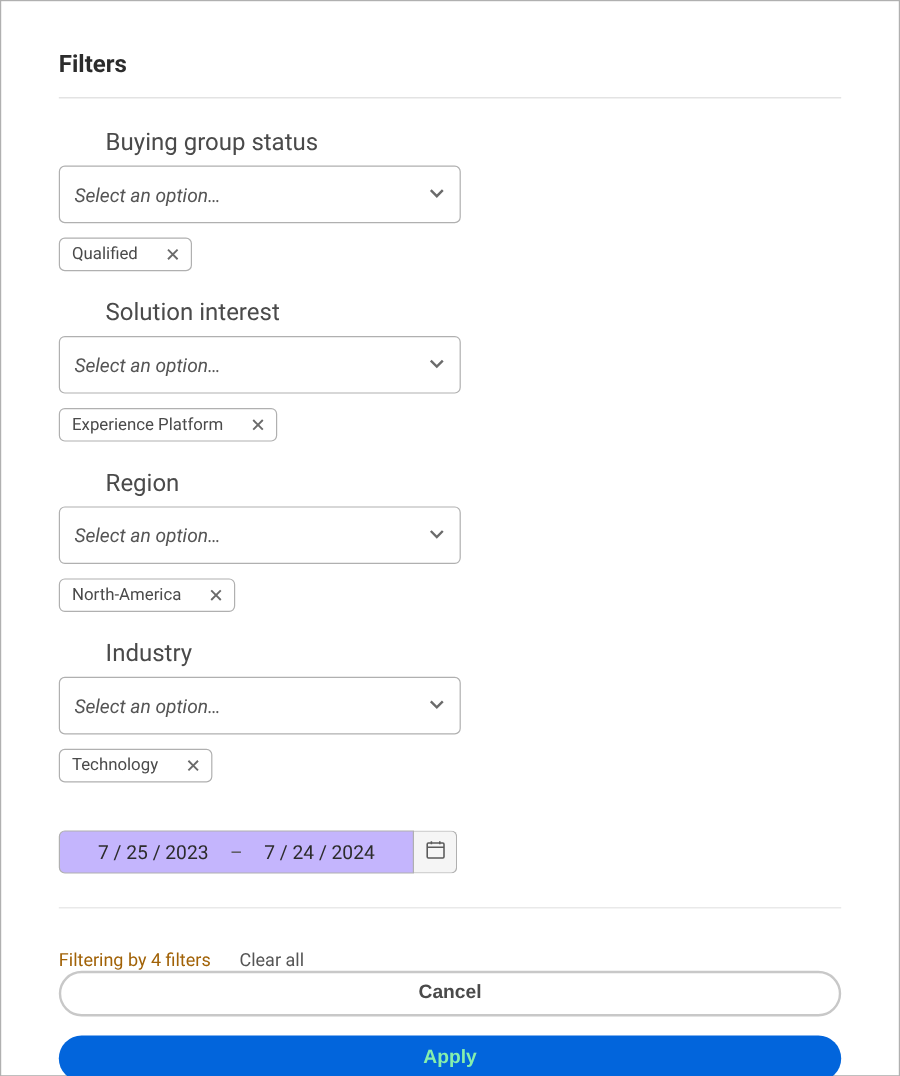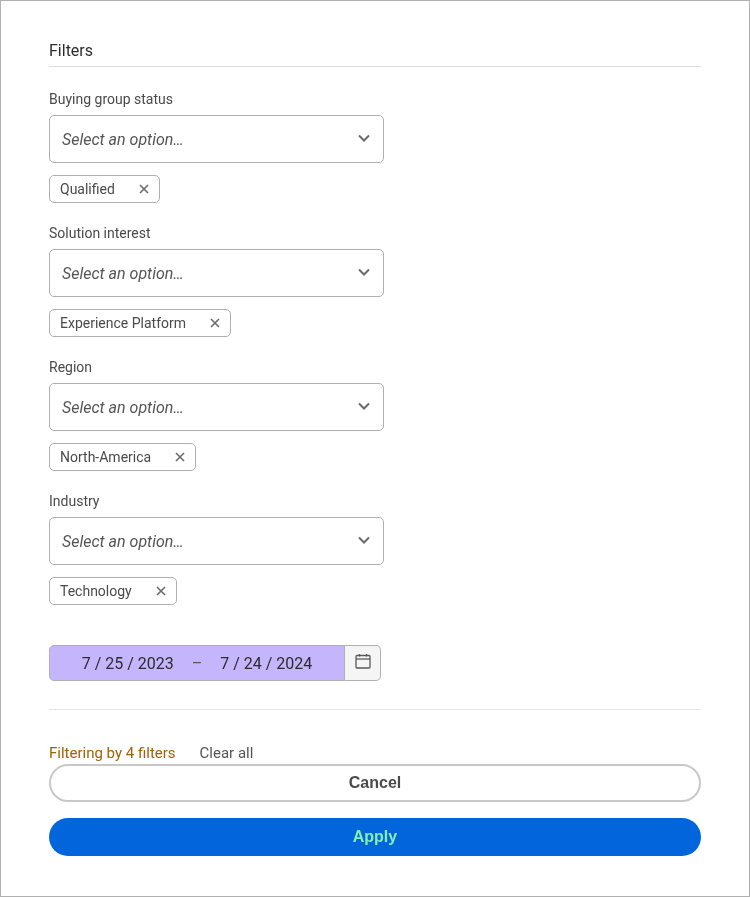--- a/index.html
+++ b/index.html
@@ -15,38 +15,39 @@
     }
     .panel {
       border: 1px solid #b0b0b0;
       width: 750px;
       height: 897px;
       padding: 40px 48px;
       display: flex;
       flex-direction: column;
     }
     .title {
-      font-size: 16px;
-      font-weight: 400;
+      font-size: 20px;
+      font-weight: 700;
       color: #2c2c2c;
-      margin-bottom: 6px;
+      margin-bottom: 16px;
     }
     .divider {
       border: none;
       border-top: 1px solid #dcdcdc;
       margin-bottom: 24px;
     }
     .field-group {
       margin-bottom: 22px;
     }
     .field-label {
-      font-size: 14px;
+      font-size: 20px;
       color: #4a4a4a;
       margin-bottom: 8px;
       display: block;
+      margin-left: 39px;
     }
     .select-box {
       width: 335px;
       height: 48px;
       border: 1px solid #b0b0b0;
       border-radius: 5px;
       background: #fff;
       display: flex;
       align-items: center;
       justify-content: space-between;

